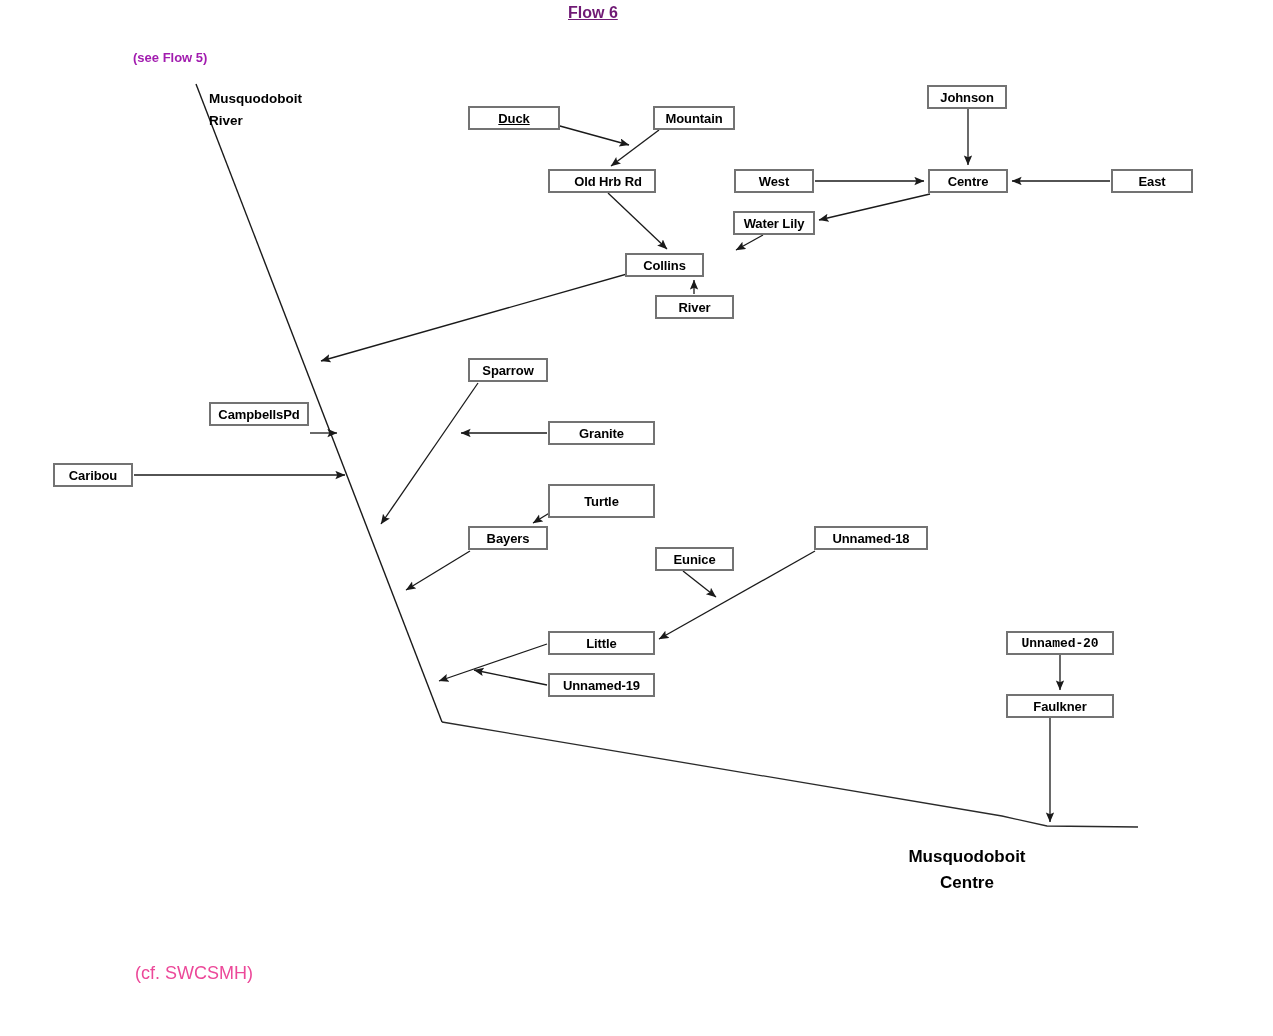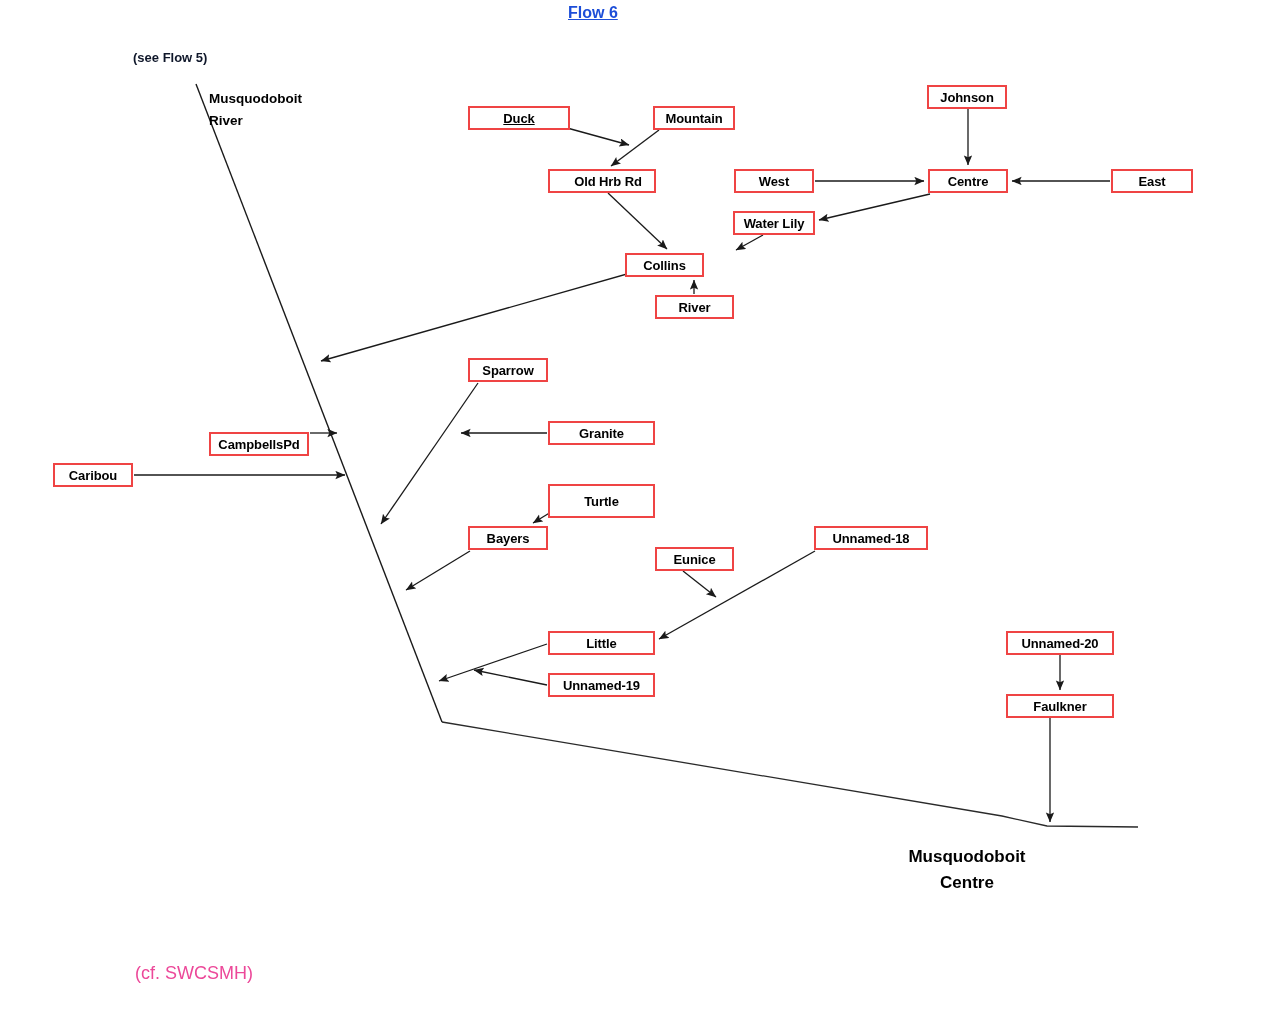--- a/index.html
+++ b/index.html
@@ -40,45 +40,45 @@
     fill: none;
   }
   .shore-line {
     stroke: #2a2a2a;
     stroke-width: 1.3;
     fill: none;
   }
   .node-box {
     position: absolute;
     box-sizing: border-box;
-    border: 2px solid #ef4444;
+    border: 2px solid #737373;
     background: #ffffff;
     color: #000000;
     font-weight: bold;
     font-size: 13px;
     line-height: 1;
     display: flex;
     align-items: center;
     justify-content: center;
     text-align: center;
     letter-spacing: -0.1px;
     white-space: nowrap;
   }
   .title-label {
     position: absolute;
     font-weight: bold;
-    color: #1d4ed8;
+    color: #701a75;
     font-size: 16px;
     text-decoration: underline;
     white-space: nowrap;
   }
   .red-note {
     position: absolute;
     font-weight: bold;
-    color: #0f172a;
+    color: #a21caf;
     font-size: 13px;
     white-space: nowrap;
   }
   .harbour-label {
     position: absolute;
     font-weight: bold;
     color: #000000;
     font-size: 17px;
     text-align: center;
     line-height: 1.55;
@@ -153,21 +153,21 @@
   </div>
 
   <div class="harbour-label" style="left:897px; top:844px; width:140px;">
     <div>Musquodoboit</div>
     <div>Centre</div>
   </div>
 
   <div class="footer-note" style="left:135px; top:963px;">(cf. SWCSMH)</div>
 
   <div id="node-layer">
-      <div class="node-box" style="left: 468px; top: 106px; width: 102px; height: 24px; text-decoration: underline;">
+      <div class="node-box" style="left: 468px; top: 106px; width: 92px; height: 24px; text-decoration: underline;">
         <span>Duck</span>
       </div>
       <div class="node-box" style="left: 653px; top: 106px; width: 82px; height: 24px;">
         <span>Mountain</span>
       </div>
       <div class="node-box" style="left: 927px; top: 85px; width: 80px; height: 24px;">
         <span>Johnson</span>
       </div>
       <div class="node-box" style="left: 548px; top: 169px; width: 108px; height: 24px; padding-left: 12px;">
         <span>Old Hrb Rd</span>
@@ -186,21 +186,21 @@
       </div>
       <div class="node-box" style="left: 625px; top: 253px; width: 79px; height: 24px;">
         <span>Collins</span>
       </div>
       <div class="node-box" style="left: 655px; top: 295px; width: 79px; height: 24px;">
         <span>River</span>
       </div>
       <div class="node-box" style="left: 468px; top: 358px; width: 80px; height: 24px;">
         <span>Sparrow</span>
       </div>
-      <div class="node-box" style="left: 209px; top: 432px; width: 100px; height: 24px;">
+      <div class="node-box" style="left: 209px; top: 402px; width: 100px; height: 24px;">
         <span>CampbellsPd</span>
       </div>
       <div class="node-box" style="left: 548px; top: 421px; width: 107px; height: 24px;">
         <span>Granite</span>
       </div>
       <div class="node-box" style="left: 53px; top: 463px; width: 80px; height: 24px;">
         <span>Caribou</span>
       </div>
       <div class="node-box" style="left: 548px; top: 484px; width: 107px; height: 34px;">
         <span>Turtle</span>
@@ -210,21 +210,21 @@
       </div>
       <div class="node-box" style="left: 814px; top: 526px; width: 114px; height: 24px;">
         <span>Unnamed-18</span>
       </div>
       <div class="node-box" style="left: 655px; top: 547px; width: 79px; height: 24px;">
         <span>Eunice</span>
       </div>
       <div class="node-box" style="left: 548px; top: 631px; width: 107px; height: 24px;">
         <span>Little</span>
       </div>
-      <div class="node-box" style="left: 1006px; top: 631px; width: 108px; height: 24px;">
+      <div class="node-box" style="left: 1006px; top: 631px; width: 108px; height: 24px; font-family: Liberation Mono, monospace;">
         <span>Unnamed-20</span>
       </div>
       <div class="node-box" style="left: 548px; top: 673px; width: 107px; height: 24px;">
         <span>Unnamed-19</span>
       </div>
       <div class="node-box" style="left: 1006px; top: 694px; width: 108px; height: 24px;">
         <span>Faulkner</span>
       </div>
     </div>
 </div>

